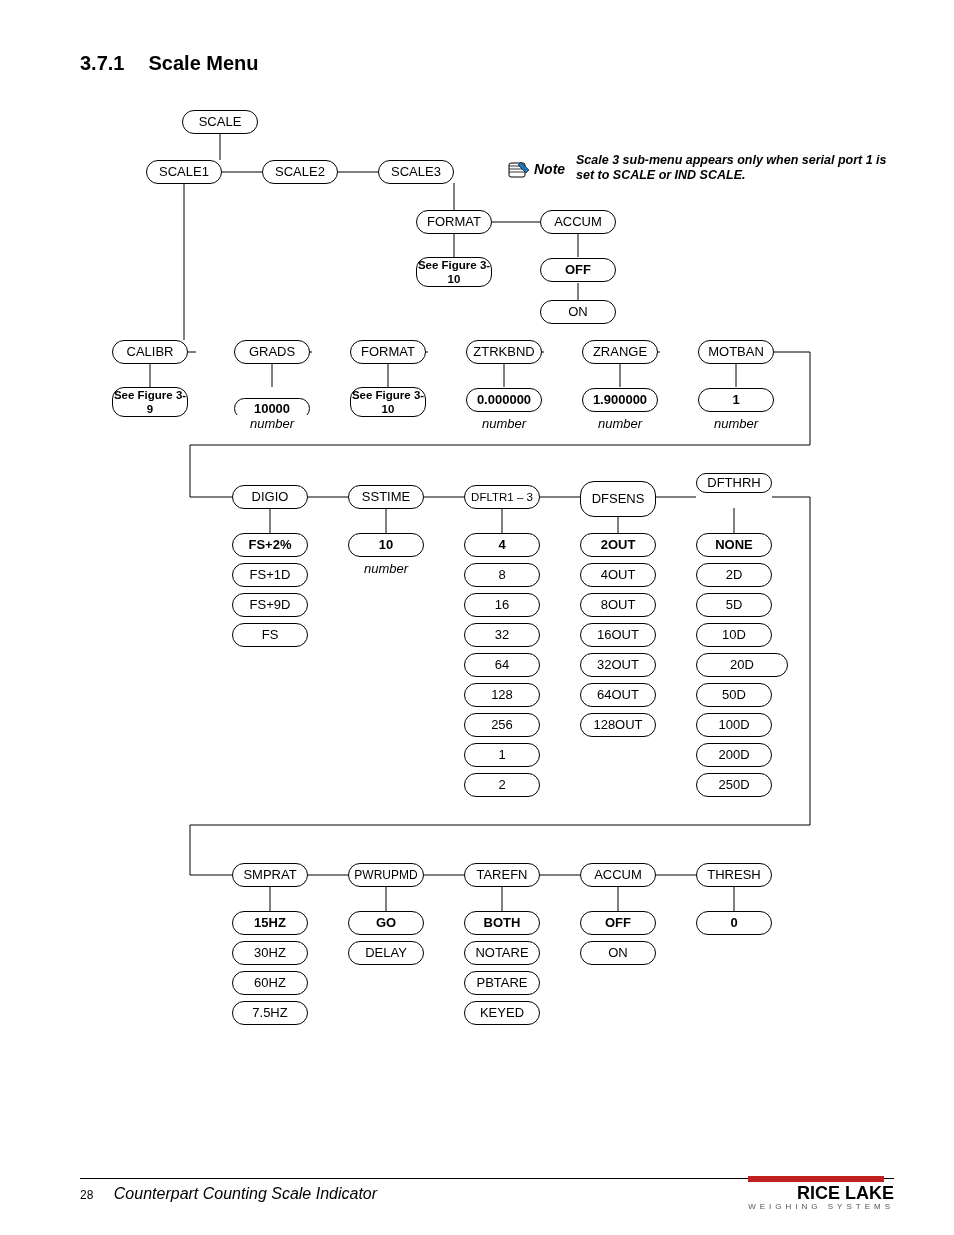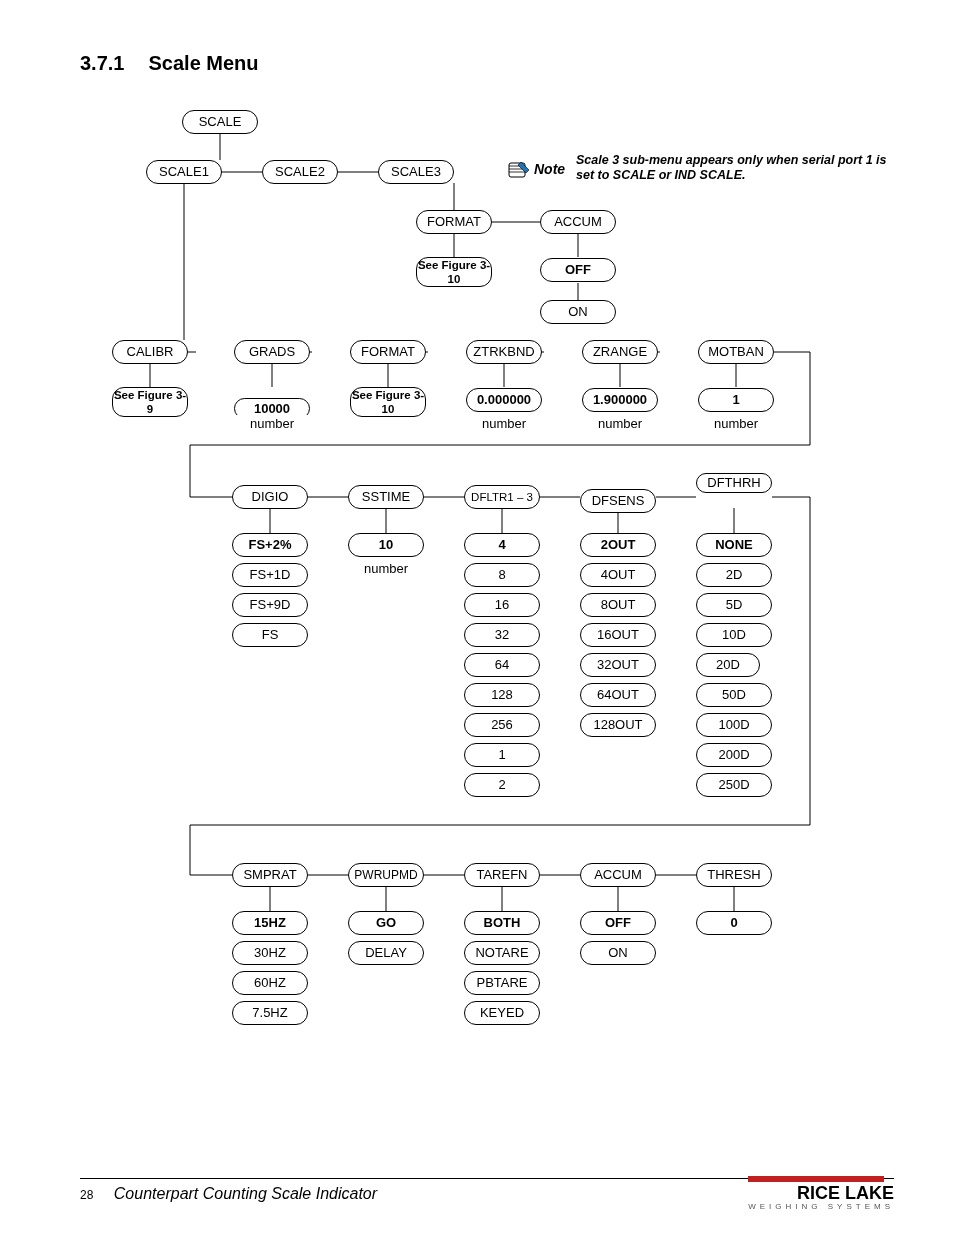--- a/index.html
+++ b/index.html
@@ -5,21 +5,21 @@
 html,body{margin:0;padding:0;background:#fff;font-family:Arial,Helvetica,sans-serif}
 .page{width:954px;height:1235px;position:relative;box-sizing:border-box;padding:52px 60px 0 80px}
 .heading{font-family:Arial,Helvetica,sans-serif;font-weight:700;font-size:20px;margin:0 0 30px 0;font-stretch:condensed}
 .heading .num{display:inline-block;margin-right:24px}
 .diagram{position:relative;width:800px;height:950px;margin-left:10px}
 .box{position:absolute;border:1px solid #000;background:#fff;text-align:center;font-size:13px;line-height:14px;display:flex;align-items:center;justify-content:center;box-sizing:border-box}
 .rect{border-radius:12px}
 .pill{border-radius:14px}
 .nb{border:none}
 .bold{font-weight:700}
-.ital{}
+.ital{font-style:italic}
 .note-icon{position:absolute;width:22px;height:18px}
 .note-icon svg{width:22px;height:18px}
 .note-word{position:absolute;font-weight:700;font-style:italic;font-size:14px}
 .note-text{position:absolute;font-style:italic;font-weight:700;font-size:12.5px;line-height:15px;width:320px}
 svg.lines{position:absolute;left:0;top:0;width:800px;height:950px;pointer-events:none}
 .footer{position:absolute;left:80px;right:60px;bottom:32px}
 .footer hr{border:none;border-top:1px solid #000;margin:0 0 6px 0}
 .footer .pn{font-size:12px;display:inline-block;margin-right:16px}
 .footer .ft{font-size:16px;font-style:italic}
 .logo{position:absolute;right:60px;bottom:24px;text-align:right}
@@ -130,21 +130,21 @@
 <div class="box pill bold" style="left:492px;top:283px;width:76px;height:24px">1.900000</div>
 <div class="box pill bold" style="left:608px;top:283px;width:76px;height:24px">1</div>
 <div class="box nb ital" style="left:144px;top:310px;width:76px;height:18px">number</div>
 <div class="box nb ital" style="left:376px;top:310px;width:76px;height:18px">number</div>
 <div class="box nb ital" style="left:492px;top:310px;width:76px;height:18px">number</div>
 <div class="box nb ital" style="left:608px;top:310px;width:76px;height:18px">number</div>
 
 <div class="box pill" style="left:142px;top:380px;width:76px;height:24px">DIGIO</div>
 <div class="box pill" style="left:258px;top:380px;width:76px;height:24px">SSTIME</div>
 <div class="box pill" style="left:374px;top:380px;width:76px;height:24px;font-size:11.5px">DFLTR1 – 3</div>
-<div class="box pill" style="left:490px;top:384px;width:76px;height:24px">DFSENS</div>
+<div class="box pill" style="left:490px;top:376px;width:76px;height:36px">DFSENS</div>
 <div class="box pill" style="left:606px;top:368px;width:76px;height:20px">DFTHRH</div>
 
 <div class="box pill bold" style="left:142px;top:428px;width:76px;height:24px">FS+2%</div>
 <div class="box pill" style="left:142px;top:458px;width:76px;height:24px">FS+1D</div>
 <div class="box pill" style="left:142px;top:488px;width:76px;height:24px">FS+9D</div>
 <div class="box pill" style="left:142px;top:518px;width:76px;height:24px">FS</div>
 
 <div class="box pill bold" style="left:258px;top:428px;width:76px;height:24px">10</div>
 <div class="box nb ital" style="left:258px;top:455px;width:76px;height:18px">number</div>
 
@@ -163,21 +163,21 @@
 <div class="box pill" style="left:490px;top:488px;width:76px;height:24px">8OUT</div>
 <div class="box pill" style="left:490px;top:518px;width:76px;height:24px">16OUT</div>
 <div class="box pill" style="left:490px;top:548px;width:76px;height:24px">32OUT</div>
 <div class="box pill" style="left:490px;top:578px;width:76px;height:24px">64OUT</div>
 <div class="box pill" style="left:490px;top:608px;width:76px;height:24px">128OUT</div>
 
 <div class="box pill bold" style="left:606px;top:428px;width:76px;height:24px">NONE</div>
 <div class="box pill" style="left:606px;top:458px;width:76px;height:24px">2D</div>
 <div class="box pill" style="left:606px;top:488px;width:76px;height:24px">5D</div>
 <div class="box pill" style="left:606px;top:518px;width:76px;height:24px">10D</div>
-<div class="box pill" style="left:606px;top:548px;width:64px;height:24px">20D</div>
+<div class="box pill" style="left:606px;top:548px;width:92px;height:24px">20D</div>
 <div class="box pill" style="left:606px;top:578px;width:76px;height:24px">50D</div>
 <div class="box pill" style="left:606px;top:608px;width:76px;height:24px">100D</div>
 <div class="box pill" style="left:606px;top:638px;width:76px;height:24px">200D</div>
 <div class="box pill" style="left:606px;top:668px;width:76px;height:24px">250D</div>
 
 <div class="box pill" style="left:142px;top:758px;width:76px;height:24px">SMPRAT</div>
 <div class="box pill" style="left:258px;top:758px;width:76px;height:24px;font-size:12px">PWRUPMD</div>
 <div class="box pill" style="left:374px;top:758px;width:76px;height:24px">TAREFN</div>
 <div class="box pill" style="left:490px;top:758px;width:76px;height:24px">ACCUM</div>
 <div class="box pill" style="left:606px;top:758px;width:76px;height:24px">THRESH</div>

